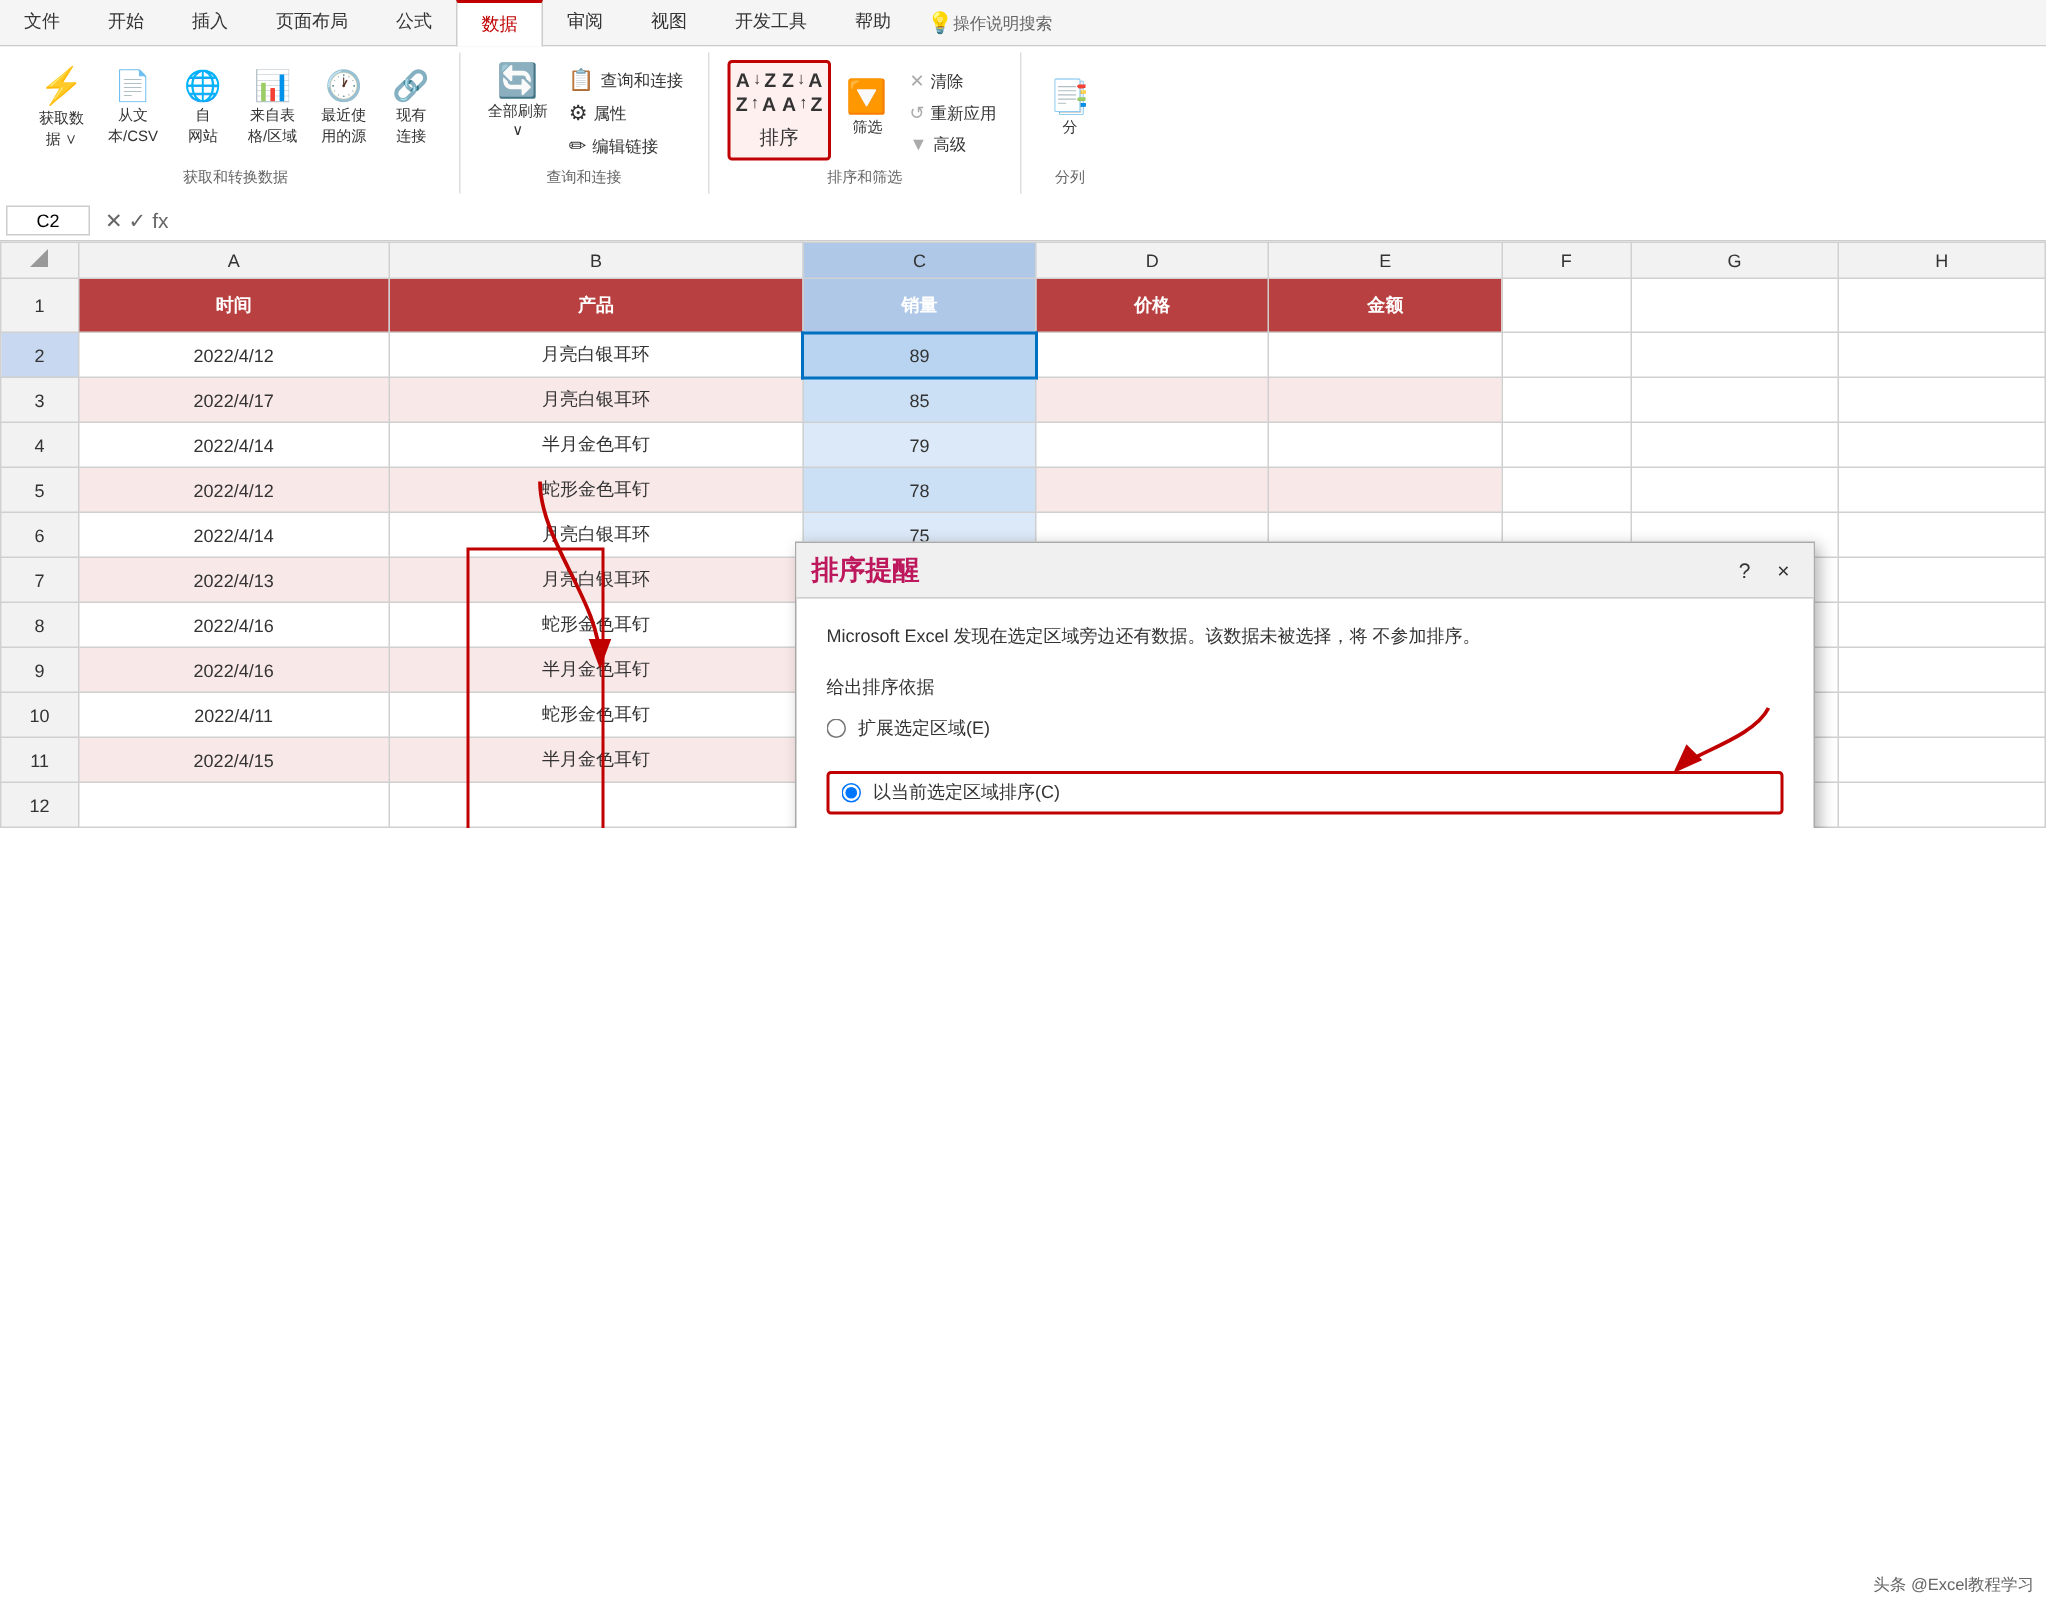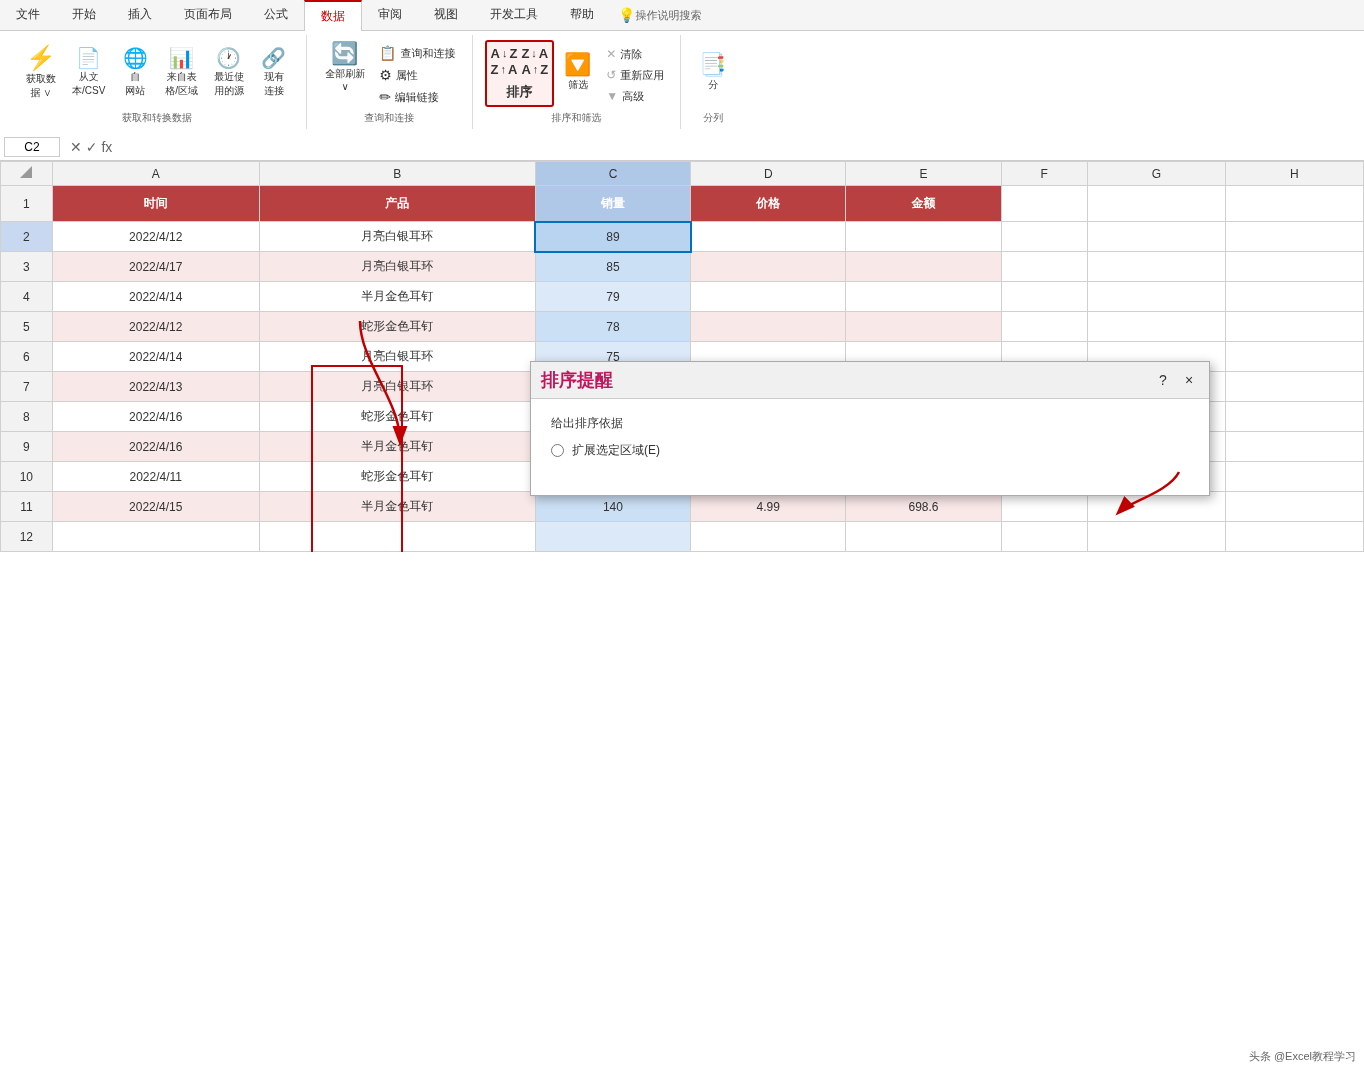--- a/index.html
+++ b/index.html
@@ -164,21 +164,21 @@
                 <span style="font-size:13px;font-weight:bold;color:#333;">A</span>
               </div>
               <div style="display:flex;align-items:center;gap:2px;">
                 <span style="font-size:13px;font-weight:bold;color:#333;">A</span>
                 <span style="font-size:11px;color:#333;">↑</span>
                 <span style="font-size:13px;font-weight:bold;color:#333;">Z</span>
               </div>
             </div>
           </div>
           <div class="ribbon-btn" style="padding:0;">
-            <div class="label" style="font-size:13px;font-weight:bold;">排序</div>
+            <div class="label" style="font-size:13px;font-weight:normal;">排序</div>
           </div>
         </div>
 
         <div style="display:flex;flex-direction:column;align-items:center;">
           <div class="ribbon-btn">
             <div class="icon" style="font-size:22px;">🔽</div>
             <div class="label">筛选</div>
           </div>
         </div>
 
@@ -413,25 +413,31 @@
 
     <div class="dialog">
       <div class="dialog-title-bar">
         <span class="dialog-title">排序提醒</span>
         <div class="dialog-controls">
           <span class="dialog-control-btn">?</span>
           <span class="dialog-control-btn">×</span>
         </div>
       </div>
       <div class="dialog-body">
+        <p class="dialog-message">Microsoft Excel 发现在选定区域旁边还有数据。该数据未被选择，将
+不参加排序。</p>
         <p class="dialog-section-title">给出排序依据</p>
         <div class="radio-group">
           <label class="radio-option">
             <input type="radio" name="sort-option" style="">
             <span>扩展选定区域(E)</span>
+          </label>
+          <label class="radio-option radio-selected">
+            <input type="radio" name="sort-option" checked="" style="">
+            <span>以当前选定区域排序(C)</span>
           </label>
         </div>
       </div>
 
       <svg style="position:absolute;top:100px;right:20px;pointer-events:none;" width="80" height="60">
         <defs>
           <marker id="arrowhead2" markerWidth="8" markerHeight="8" refX="6" refY="3" orient="auto">
             <polygon points="0 0, 8 3, 0 6" fill="#c00000"></polygon>
           </marker>
         </defs>

